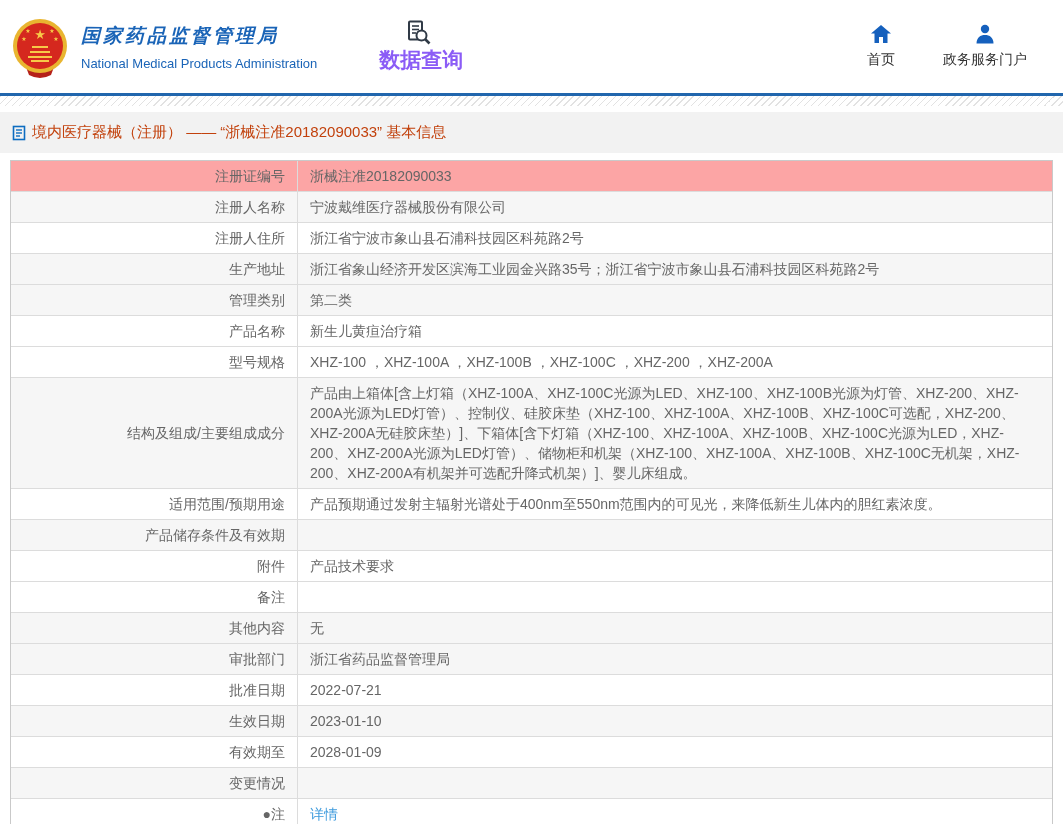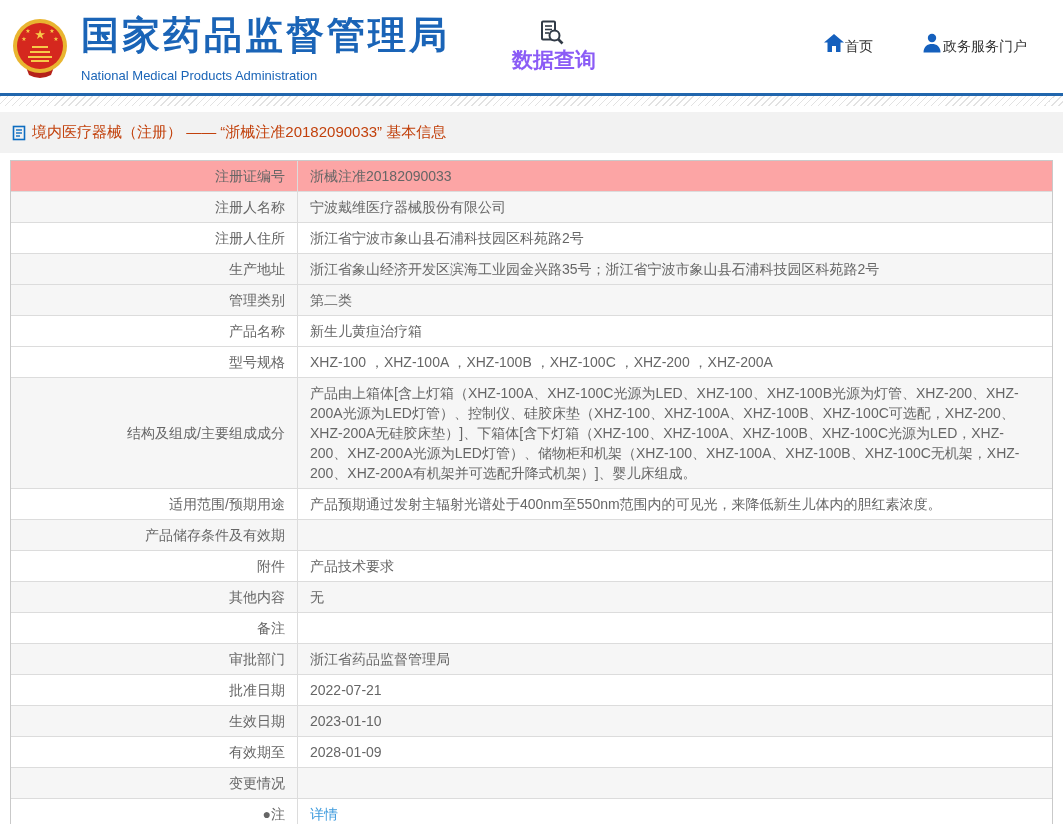--- a/index.html
+++ b/index.html
@@ -8,27 +8,27 @@
     width:1063px; height:824px; overflow:hidden; background:#fff;
     font-family:"Liberation Sans","DejaVu Sans",sans-serif;
     -webkit-font-smoothing:antialiased;
   }
 
   
   header { height:93px; display:flex; align-items:center; background:#fff; }
   .logo-wrap { display:flex; align-items:center; padding-left:12px; }
   .emblem { width:56px; height:62px; flex:0 0 auto; margin-top:2px; }
   .org-names { margin-left:13px; }
-  .org-cn { font-size:38px; font-weight:bold; color:#1a64b7; letter-spacing:3px; white-space:nowrap; }
+  .org-cn { font-size:19px; font-weight:bold; color:#1a64b7; letter-spacing:3px; white-space:nowrap;font-style:italic; }
   .org-en { font-size:13px; color:#1a64b7; margin-top:7px; white-space:nowrap; }
   .section-title { display:flex; align-items:center; margin-left:62px; font-size:21px;
                    font-weight:700; color:#8b5cf6; cursor:pointer; white-space:nowrap;flex-direction:column; }
   .section-title svg { margin-right:5px; }
   nav { margin-left:auto; display:flex; gap:48px; margin-right:36px; }
-  .nav-item { display:flex; align-items:center; font-size:14px;
+  .nav-item { display:flex; flex-direction:column; align-items:center; font-size:14px;
               color:#333; cursor:pointer; white-space:nowrap; }
   .nav-item svg { margin-bottom:7px; }
 
   
   .blue-line { height:3px; background:#2166ad; }
   .hatch-band { height:10px;
     background:repeating-linear-gradient(135deg,#e2e2e2 0 1px,rgba(255,255,255,0) 1px 5px); }
 
   
   .breadcrumb-bar { margin-top:6px; height:41px; background:#f2f2f2; display:flex;
@@ -176,61 +176,61 @@
       <div class="tvalue">
         <div class="inner"></div>
       </div>
     </div>
     <div class="trow">
       <div class="tlabel">附件</div>
       <div class="tvalue">
         <div class="inner">产品技术要求</div>
       </div>
     </div>
+    <div class="trow">
+      <div class="tlabel">备注</div>
+      <div class="tvalue">
+        <div class="inner"></div>
+      </div>
+    </div>
     <div class="trow even">
       <div class="tlabel">其他内容</div>
       <div class="tvalue">
         <div class="inner">无</div>
       </div>
     </div>
-    <div class="trow">
-      <div class="tlabel">备注</div>
+    <div class="trow even">
+      <div class="tlabel">审批部门</div>
+      <div class="tvalue">
+        <div class="inner">浙江省药品监督管理局</div>
+      </div>
+    </div>
+    <div class="trow">
+      <div class="tlabel">批准日期</div>
+      <div class="tvalue">
+        <div class="inner">2022-07-21</div>
+      </div>
+    </div>
+    <div class="trow even">
+      <div class="tlabel">生效日期</div>
+      <div class="tvalue">
+        <div class="inner">2023-01-10</div>
+      </div>
+    </div>
+    <div class="trow">
+      <div class="tlabel">有效期至</div>
+      <div class="tvalue">
+        <div class="inner">2028-01-09</div>
+      </div>
+    </div>
+    <div class="trow even">
+      <div class="tlabel">变更情况</div>
       <div class="tvalue">
         <div class="inner"></div>
       </div>
     </div>
-    <div class="trow even">
-      <div class="tlabel">审批部门</div>
-      <div class="tvalue">
-        <div class="inner">浙江省药品监督管理局</div>
-      </div>
-    </div>
-    <div class="trow">
-      <div class="tlabel">批准日期</div>
-      <div class="tvalue">
-        <div class="inner">2022-07-21</div>
-      </div>
-    </div>
-    <div class="trow even">
-      <div class="tlabel">生效日期</div>
-      <div class="tvalue">
-        <div class="inner">2023-01-10</div>
-      </div>
-    </div>
-    <div class="trow">
-      <div class="tlabel">有效期至</div>
-      <div class="tvalue">
-        <div class="inner">2028-01-09</div>
-      </div>
-    </div>
-    <div class="trow even">
-      <div class="tlabel">变更情况</div>
-      <div class="tvalue">
-        <div class="inner"></div>
-      </div>
-    </div>
     <div class="trow">
       <div class="tlabel">●注</div>
       <div class="tvalue">
         <div class="inner"><a class="details" href="#">详情</a></div>
       </div>
     </div>
   </div>
 
 </body></html>

